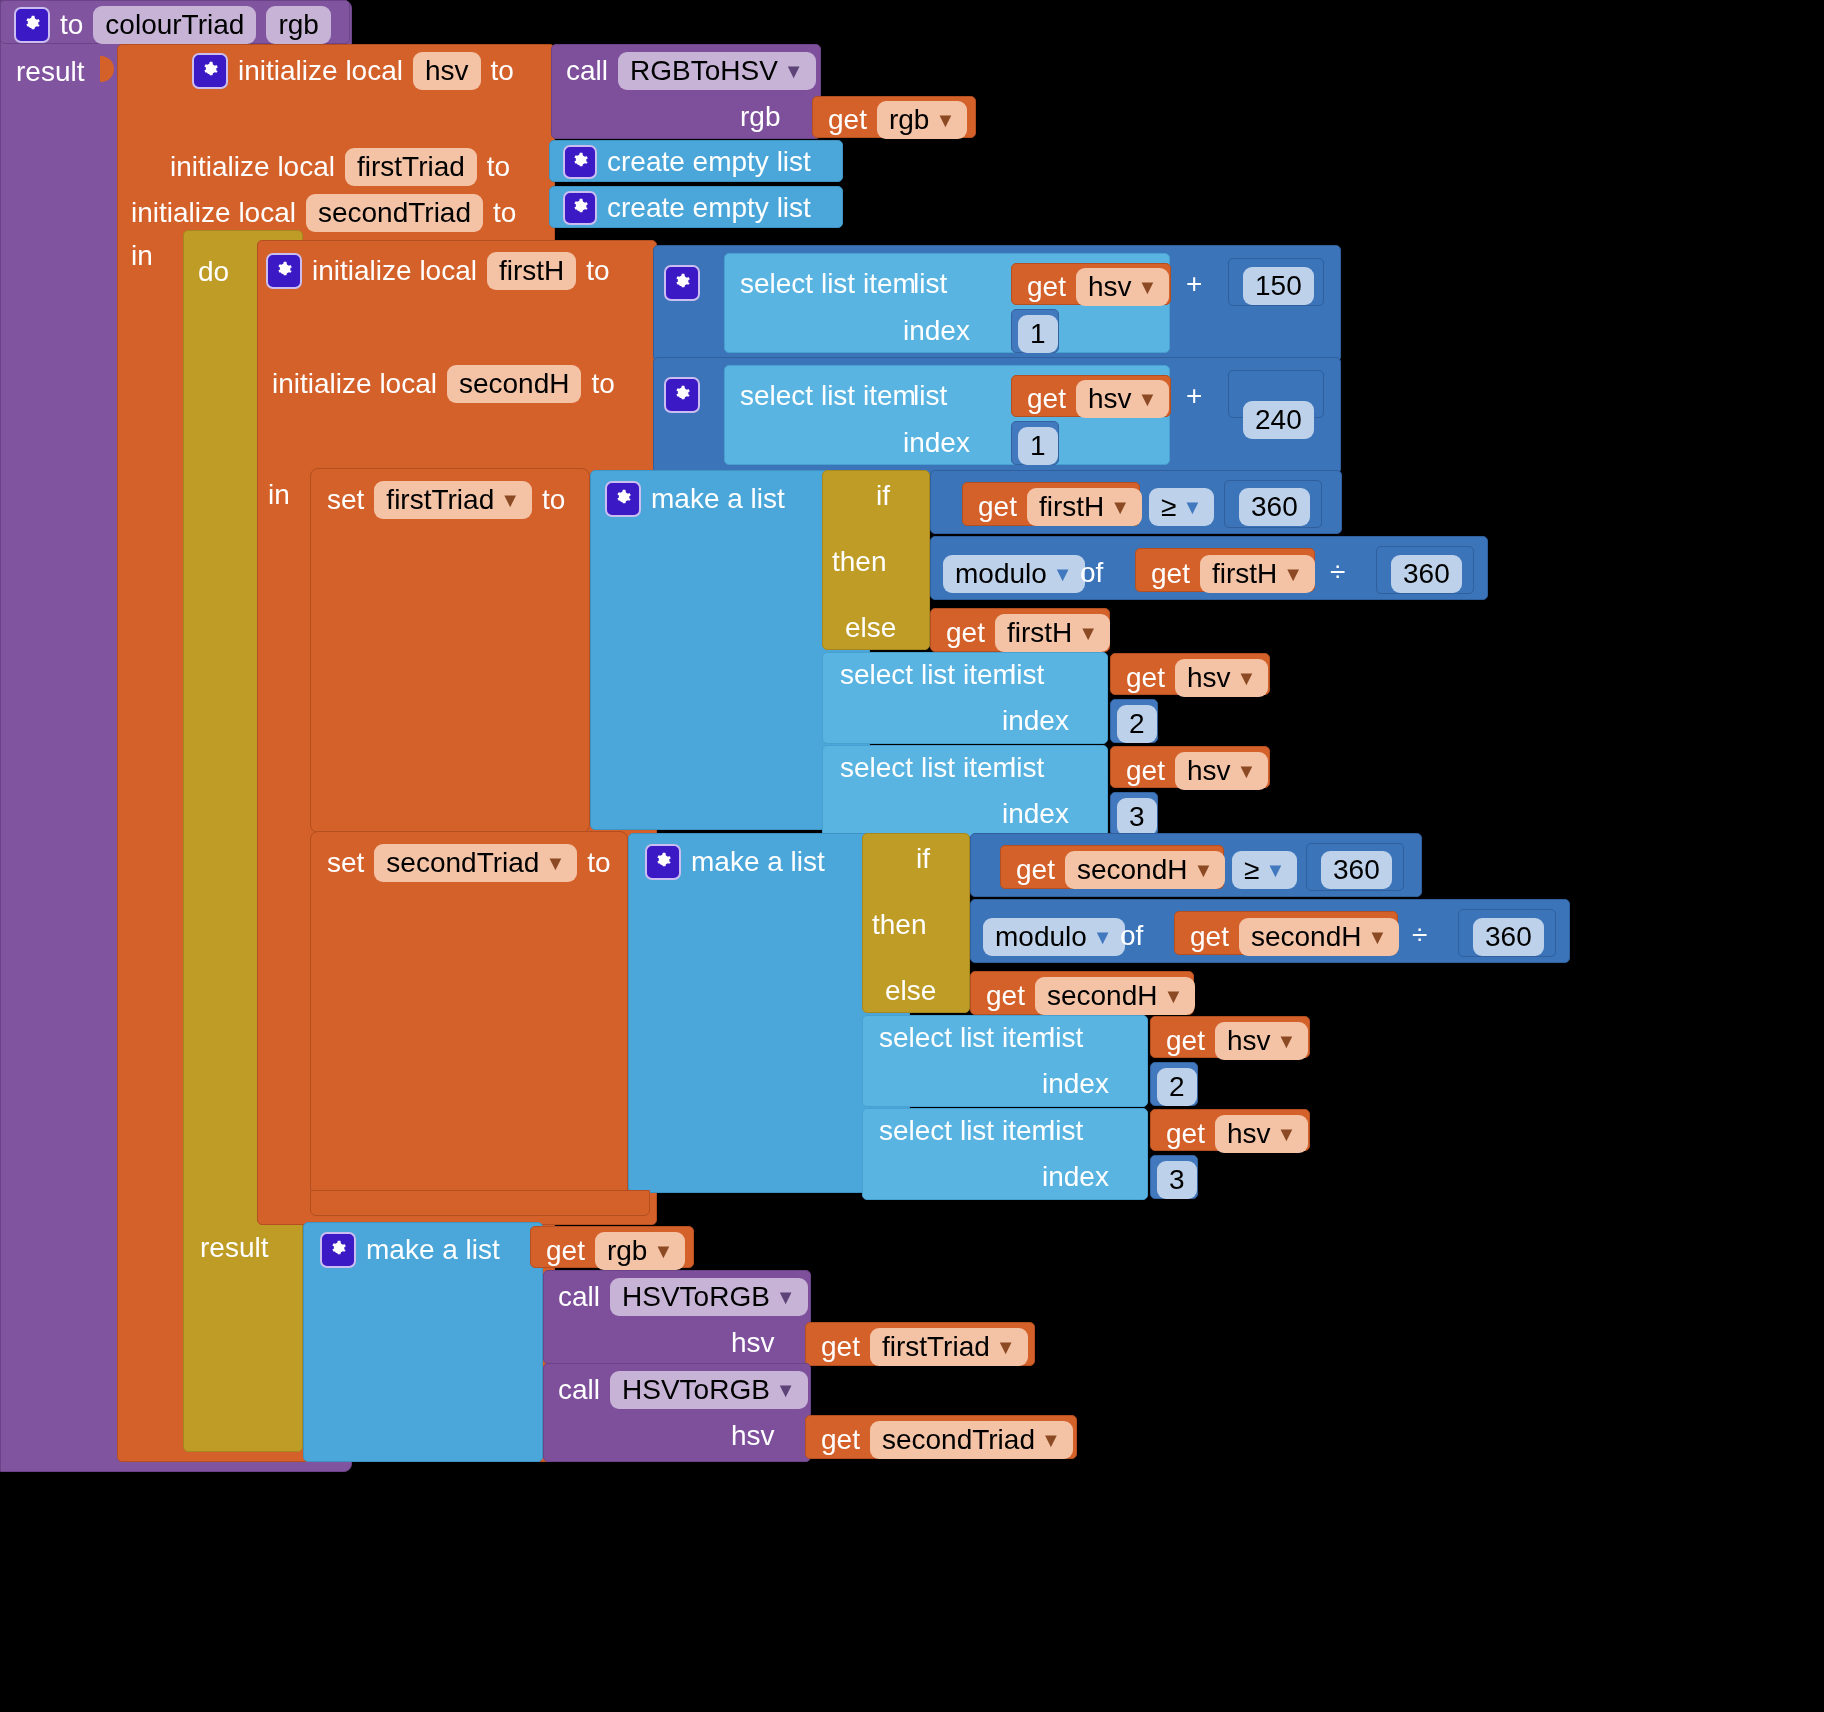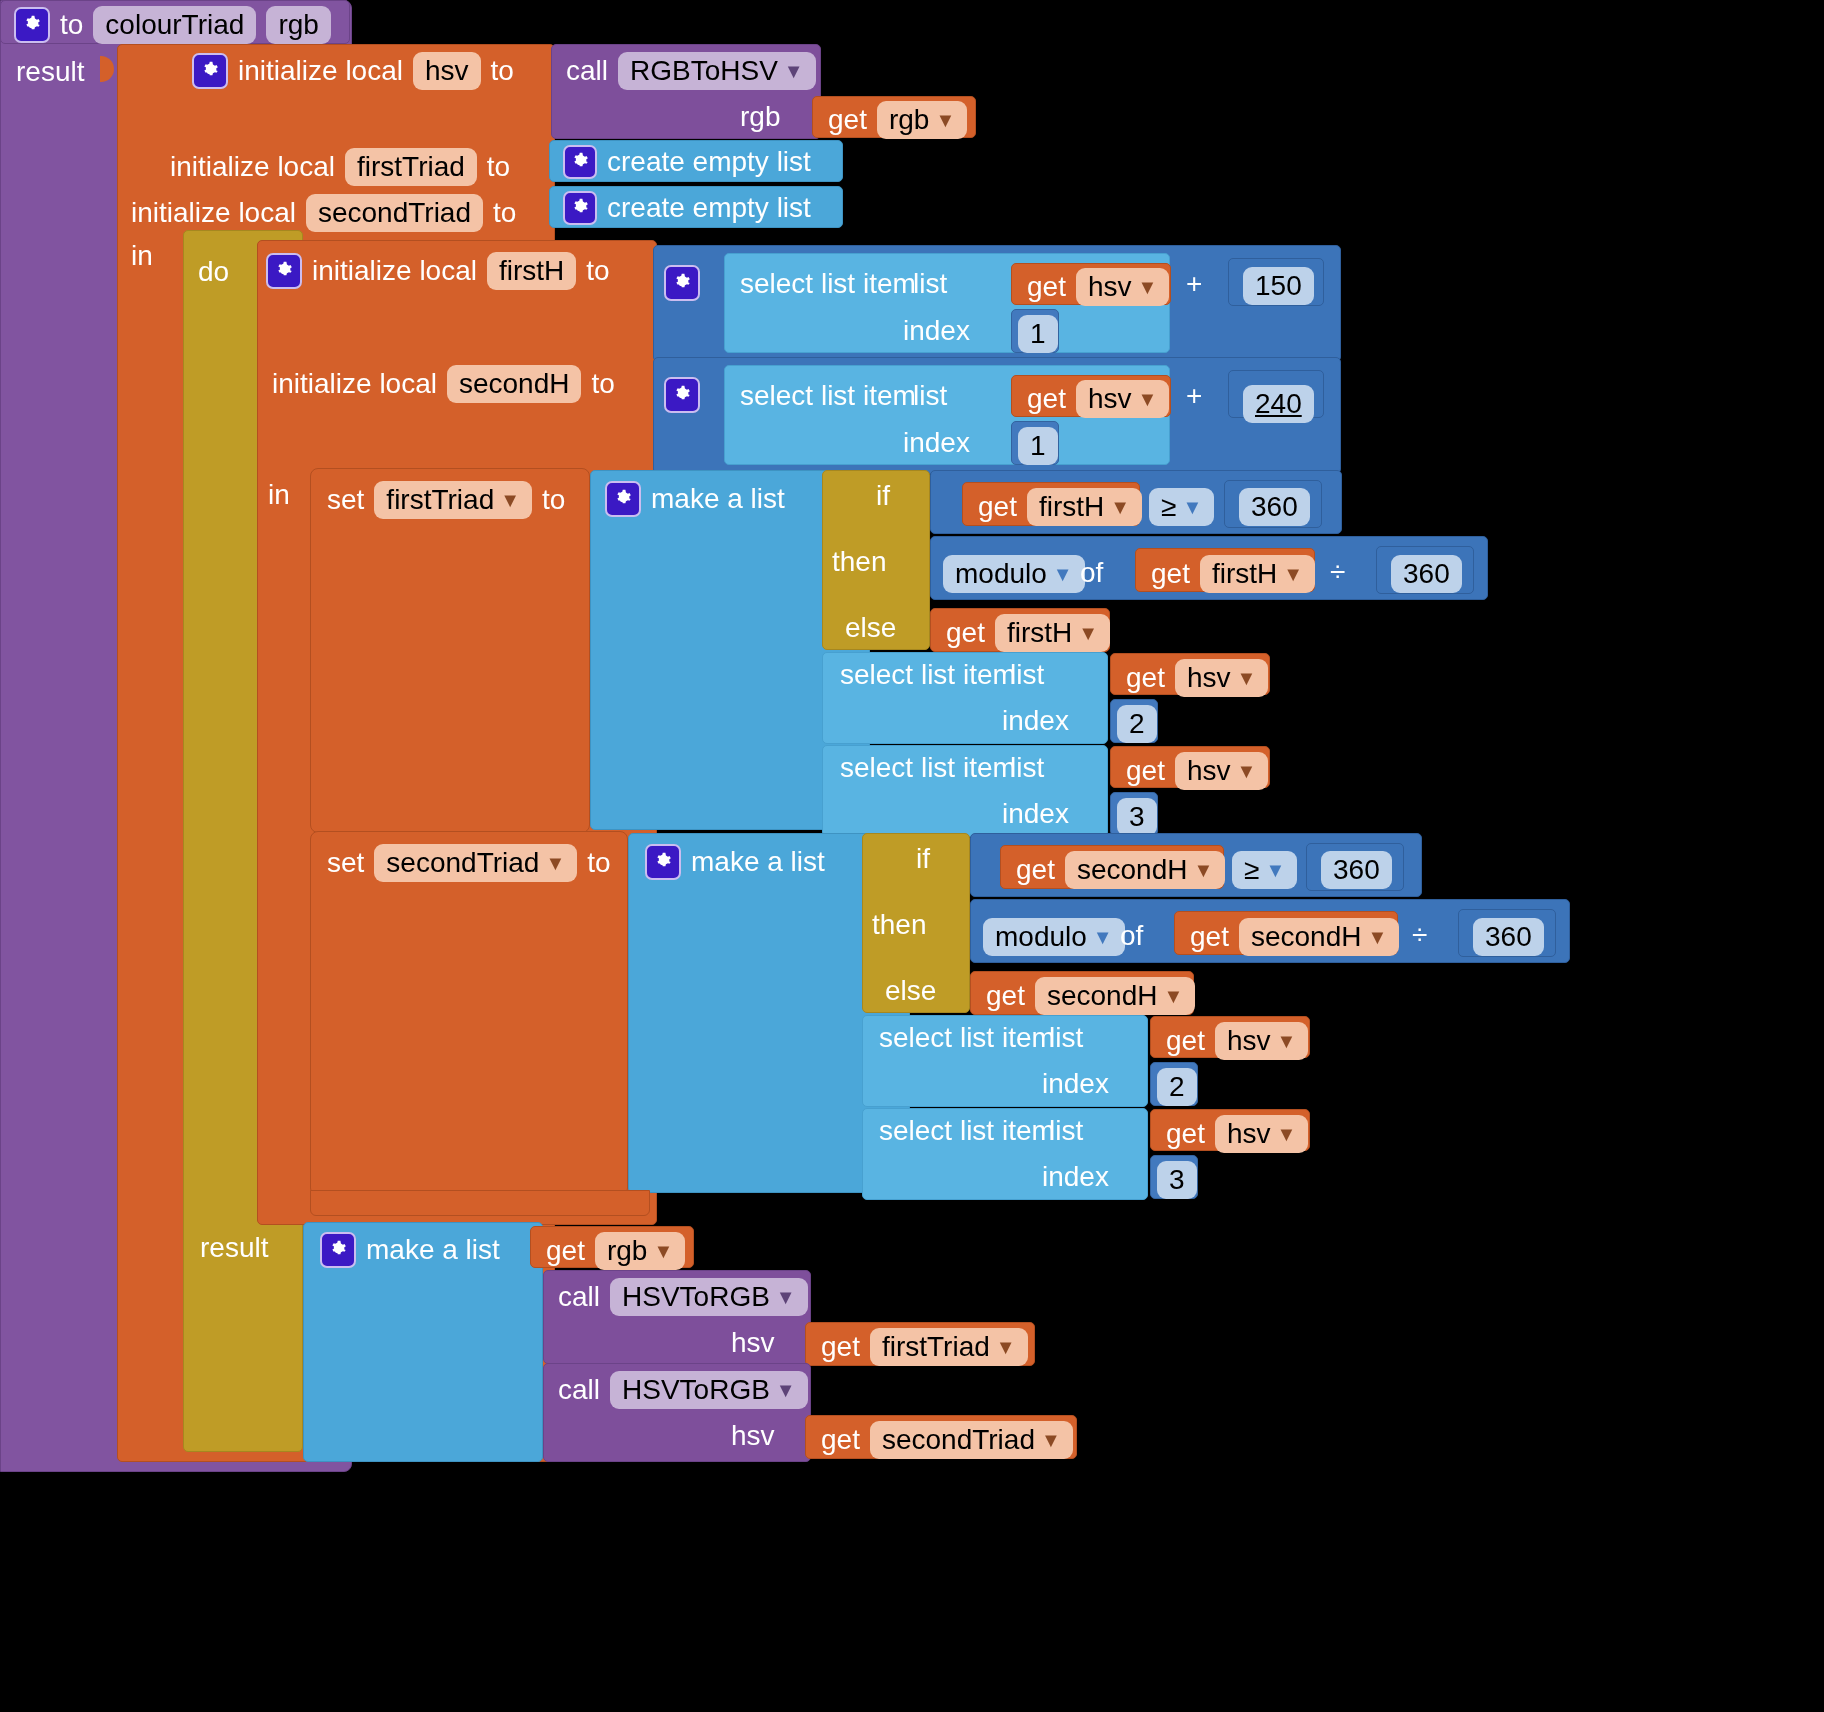--- a/index.html
+++ b/index.html
@@ -197,21 +197,21 @@
   <span class="pill pill-peach">
     <span>hsv</span>
       <span class="caret">▼</span>
   </span>
 </div>
 <div class="blk dkblue" style="left:1011px;top:421px;width:48px;height:44px;"></div>
 <span class="pill pill-num" style="position:absolute;left:1018px;top:427px;">1</span>
 
 <span class="lbl" style="position:absolute;left:1186px;top:380px;">+</span>
 <div class="blk blue" style="left:1228px;top:370px;width:96px;height:48px;"></div>
-<span class="pill pill-num" style="position:absolute;left:1243px;top:385px;text-decoration:underline;">240</span>
+<span class="pill pill-num" style="position:absolute;left:1243px;top:401px;">240</span>
 
 <span class="lbl" style="position:absolute;left:268px;top:479px;">in</span>
 
 <div class="blk orange" style="left:310px;top:468px;width:280px;height:365px;border-radius:8px;"></div>
 <div class="row" style="left:327px;top:481px;">
   <span class="lbl">set</span>
   <span class="pill pill-peach">
     <span>firstTriad</span>
       <span class="caret">▼</span>
   </span>

